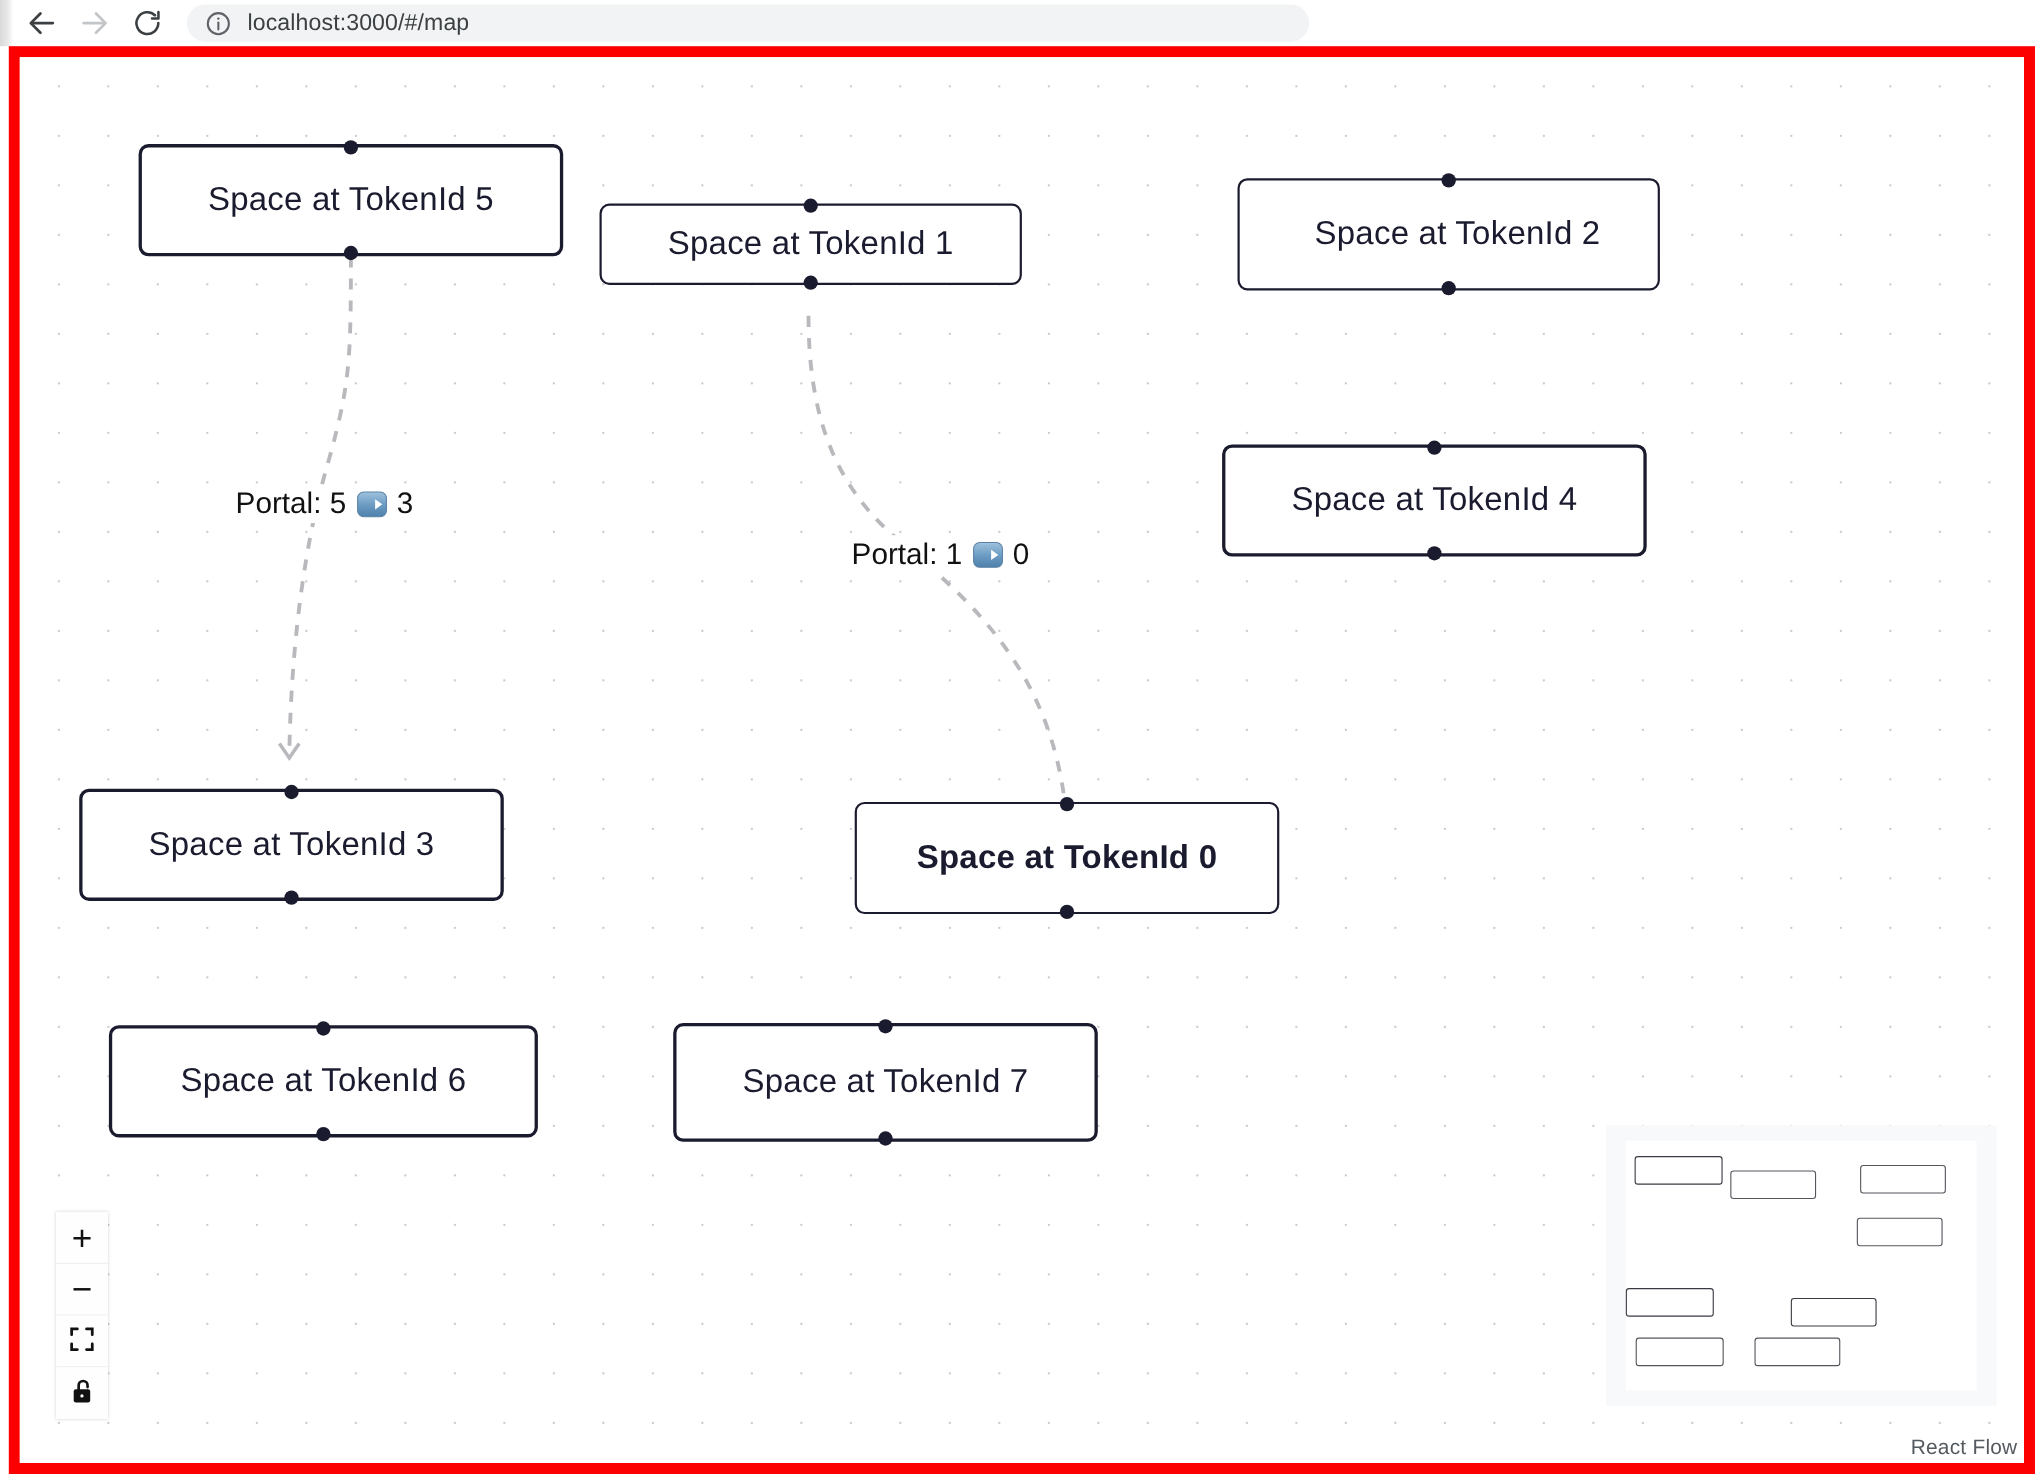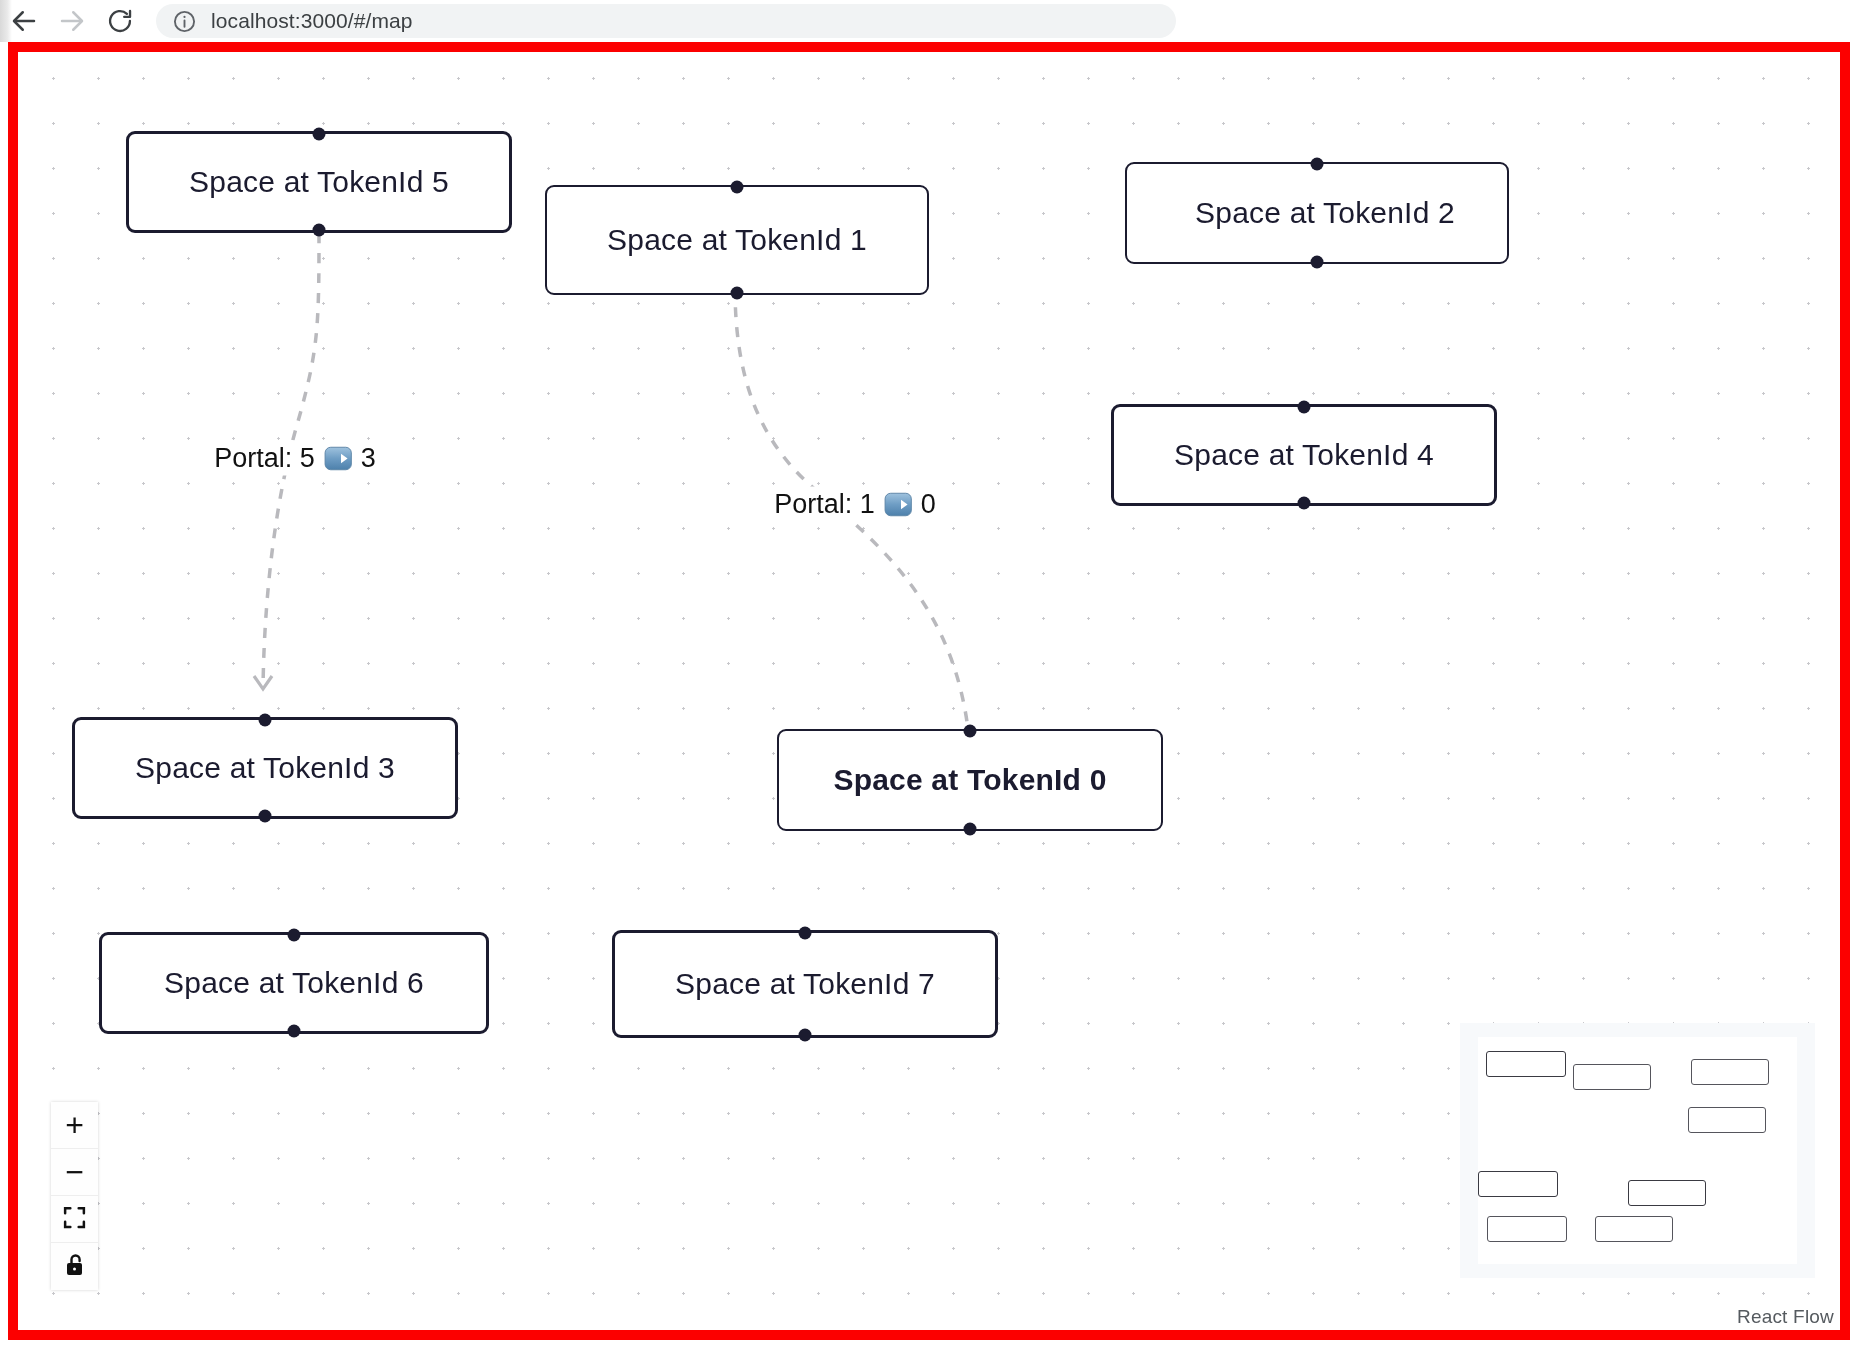--- a/index.html
+++ b/index.html
@@ -14,20 +14,21 @@
 
   
   .browser-bar {
     position: absolute;
     left: 0; top: 0;
     width: 1856px;
     height: 42px;
     background: #ffffff;
     display: flex;
     align-items: center;
+    padding-left: 14px;
   }
   .tab-sliver {
     position: absolute;
     left: 0; top: 0;
     width: 12px; height: 42px;
     background: linear-gradient(90deg,#d9d9d9 0%, #e9e9e9 60%, #ffffff 100%);
   }
   .nav-btn {
     width: 48px; height: 42px;
     display: flex; align-items: center; justify-content: center;
@@ -269,21 +270,21 @@
           <span>0</span>
         </div>
       </div>
 
     <div id="node-layer">
         <div class="node selected" style="left: 108px; top: 79px; width: 386px; height: 102px;">
           <span>Space at TokenId 5</span>
           <div class="handle top"></div>
           <div class="handle bottom"></div>
         </div>
-        <div class="node" style="left: 527px; top: 133px; width: 384px; height: 110px;">
+        <div class="node" style="left: 527px; top: 133px; width: 384px; height: 74px;">
           <span>Space at TokenId 1</span>
           <div class="handle top"></div>
           <div class="handle bottom"></div>
         </div>
         <div class="node" style="left: 1107px; top: 110px; width: 384px; height: 102px; padding-left: 16px;">
           <span>Space at TokenId 2</span>
           <div class="handle top"></div>
           <div class="handle bottom"></div>
         </div>
         <div class="node selected" style="left: 1093px; top: 352px; width: 386px; height: 102px;">

